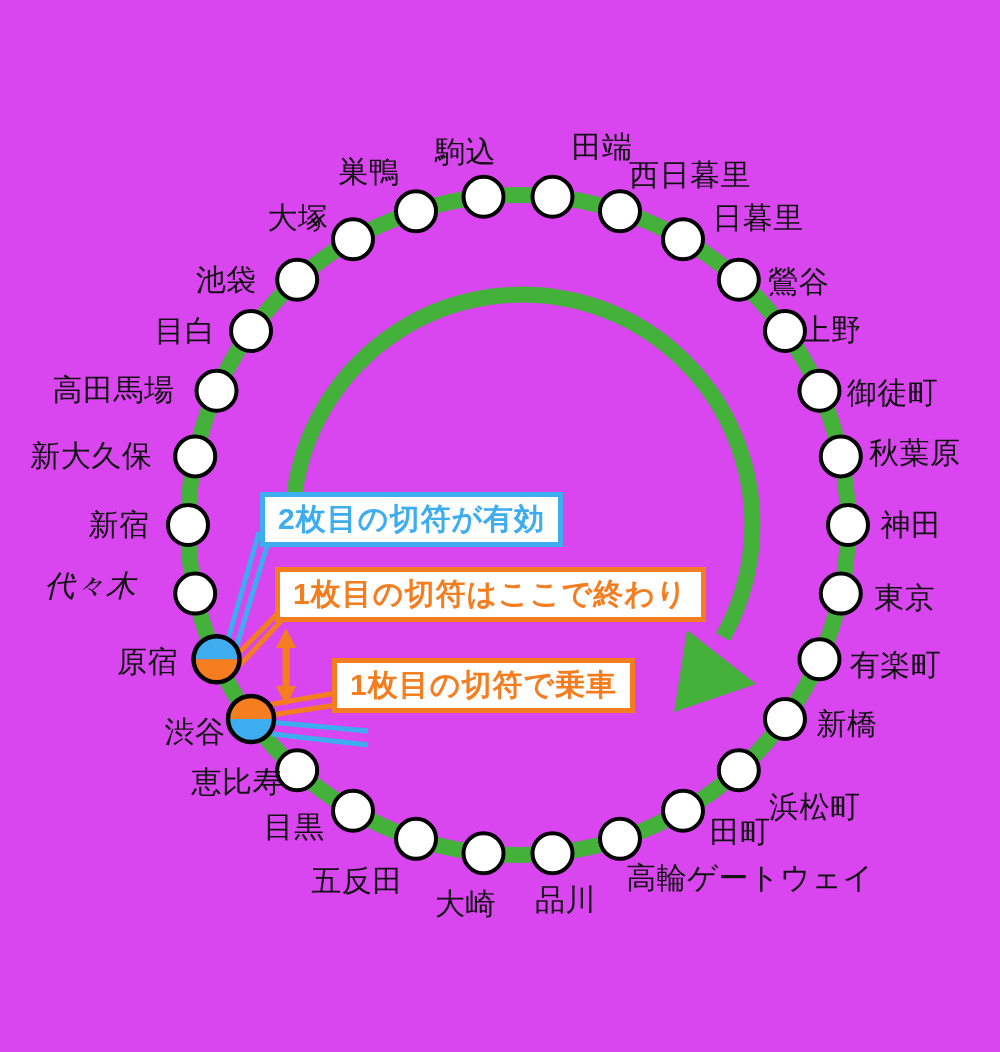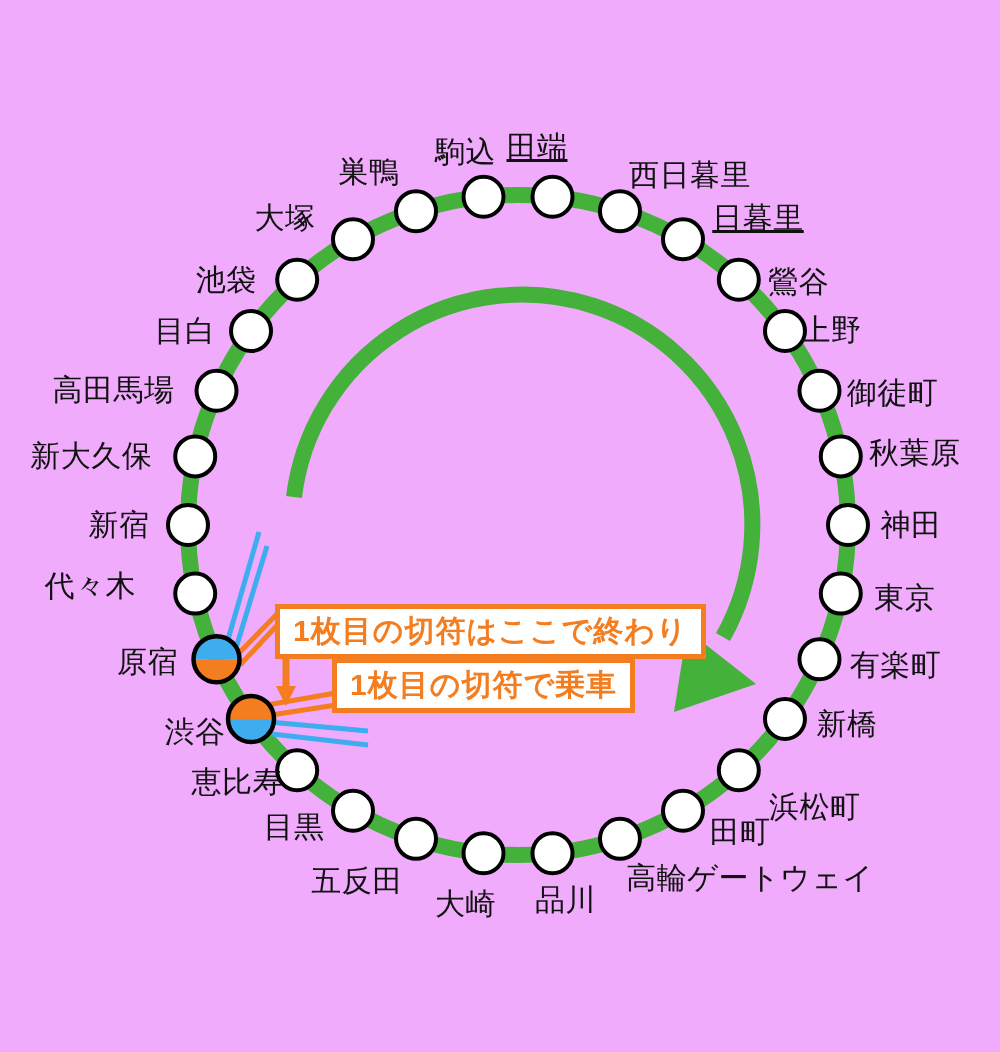--- a/index.html
+++ b/index.html
@@ -1,32 +1,32 @@
 <!DOCTYPE html>
 <html><head>
 <meta charset="utf-8">
 <style>
   html,body{margin:0;padding:0;background:#fff;}
   #stage{
-    position:relative;width:1000px;height:1052px;background:#f0abfc;overflow:hidden;
+    position:relative;width:1000px;height:1052px;background:#d946ef;overflow:hidden;
     font-family:"Liberation Sans","DejaVu Sans",sans-serif;
   }
   #map-svg{position:absolute;left:0;top:0;}
   .station-label{
     position:absolute;transform:translate(-50%,-50%);
     font-size:30px;line-height:1;color:#111;white-space:nowrap;
     letter-spacing:0.5px;
   }
   .callout{
     position:absolute;background:#fff;border:5px solid #000;
     font-size:30px;font-weight:bold;line-height:1.15;
     padding:5px 13px;white-space:nowrap;letter-spacing:1px;
   }
   .co1{left:260px;top:492px;}
-  .co2{left:275px;top:567px;margin-top:37px;}
+  .co2{left:275px;top:567px;}
   .co3{left:332px;top:658px;}
   .co4{left:365px;top:717px;}
 </style>
 </head>
 <body>
 
 <div id="stage">
 
   <svg id="map-svg" width="1000" height="1052" viewBox="0 0 1000 1052">
 
@@ -95,46 +95,47 @@
         <circle cx="216.52999897794166" cy="390.77690778498607" r="20" fill="#ffffff" stroke="#000000" stroke-width="4"></circle>
         <circle cx="251.0243918562673" cy="331.0308667434839" r="20" fill="#ffffff" stroke="#000000" stroke-width="4"></circle>
         <circle cx="297.1868999015767" cy="279.76220759245996" r="20" fill="#ffffff" stroke="#000000" stroke-width="4"></circle>
         <circle cx="352.9999999999999" cy="239.21161675113535" r="20" fill="#ffffff" stroke="#000000" stroke-width="4"></circle>
         <circle cx="416.0243918562673" cy="211.15134962259935" r="20" fill="#ffffff" stroke="#000000" stroke-width="4"></circle>
       </g>
   </svg>
 
   <div id="labels-layer">
       <div class="station-label" style="left: 465.506px; top: 151.808px; color: rgb(17, 17, 17);">駒込</div>
-      <div class="station-label" style="left: 537px; top: 146.808px; color: rgb(17, 17, 17); text-decoration: underline;">田端</div>
+      <div class="station-label" style="left: 602px; top: 146.808px; color: rgb(17, 17, 17);">田端</div>
       <div class="station-label" style="left: 689.976px; top: 175.151px; color: rgb(17, 17, 17);">西日暮里</div>
-      <div class="station-label" style="left: 758px; top: 218.212px; color: rgb(17, 17, 17); text-decoration: underline;">日暮里</div>
+      <div class="station-label" style="left: 758px; top: 218.212px; color: rgb(17, 17, 17);">日暮里</div>
       <div class="station-label" style="left: 798.813px; top: 281.762px; color: rgb(17, 17, 17);">鶯谷</div>
       <div class="station-label" style="left: 831px; top: 330.031px; color: rgb(17, 17, 17);">上野</div>
       <div class="station-label" style="left: 892.47px; top: 392.777px; color: rgb(17, 17, 17);">御徒町</div>
       <div class="station-label" style="left: 914.789px; top: 453px; color: rgb(17, 17, 17);">秋葉原</div>
       <div class="station-label" style="left: 911px; top: 525px; color: rgb(17, 17, 17);">神田</div>
       <div class="station-label" style="left: 904.789px; top: 597.611px; color: rgb(17, 17, 17);">東京</div>
       <div class="station-label" style="left: 895.47px; top: 665.223px; color: rgb(17, 17, 17); font-family: Liberation Serif, serif;">有楽町</div>
       <div class="station-label" style="left: 846.976px; top: 723.969px; color: rgb(17, 17, 17);">新橋</div>
       <div class="station-label" style="left: 814.813px; top: 779.238px; color: rgb(17, 17, 17); margin-top: 28px;">浜松町</div>
       <div class="station-label" style="left: 740px; top: 831.788px; color: rgb(17, 17, 17);">田町</div>
       <div class="station-label" style="left: 749.976px; top: 877.849px; color: rgb(17, 17, 17);">高輪ゲートウェイ</div>
       <div class="station-label" style="left: 565.494px; top: 900.192px; color: rgb(17, 17, 17);">品川</div>
       <div class="station-label" style="left: 465.506px; top: 904.192px; color: rgb(17, 17, 17);">大崎</div>
       <div class="station-label" style="left: 357.024px; top: 880.849px; color: rgb(17, 17, 17);">五反田</div>
       <div class="station-label" style="left: 294px; top: 826.788px; color: rgb(17, 17, 17);">目黒</div>
       <div class="station-label" style="left: 217.187px; top: 782.238px; color: rgb(17, 17, 17); margin-left: 20px;">恵比寿</div>
       <div class="station-label" style="left: 195px; top: 731.969px; color: rgb(17, 17, 17);">渋谷</div>
       <div class="station-label" style="left: 147.53px; top: 662.223px; color: rgb(17, 17, 17);">原宿</div>
-      <div class="station-label" style="left: 90.2113px; top: 585.611px; color: rgb(17, 17, 17);">代々木</div>
+      <div class="station-label" style="left: 90.2113px; top: 585.611px; color: rgb(17, 17, 17); font-style: italic;">代々木</div>
       <div class="station-label" style="left: 119px; top: 525px; color: rgb(17, 17, 17);">新宿</div>
       <div class="station-label" style="left: 91.2113px; top: 456.389px; color: rgb(17, 17, 17);">新大久保</div>
       <div class="station-label" style="left: 113.53px; top: 389.777px; color: rgb(17, 17, 17);">高田馬場</div>
       <div class="station-label" style="left: 185.024px; top: 331.031px; color: rgb(17, 17, 17);">目白</div>
       <div class="station-label" style="left: 226.187px; top: 279.762px; color: rgb(17, 17, 17);">池袋</div>
-      <div class="station-label" style="left: 285px; top: 218.212px; color: rgb(17, 17, 17);">大塚</div>
+      <div class="station-label" style="left: 298px; top: 218.212px; color: rgb(17, 17, 17);">大塚</div>
       <div class="station-label" style="left: 369.024px; top: 172.151px; color: rgb(17, 17, 17);">巣鴨</div>
     </div>
 
+  <div class="callout co1" style="border-color: rgb(62, 173, 239); color: rgb(62, 173, 239);">2枚目の切符が有効</div>
   <div class="callout co2" style="border-color: rgb(244, 125, 32); color: rgb(244, 125, 32);">1枚目の切符はここで終わり</div>
   <div class="callout co3" style="border-color: rgb(244, 125, 32); color: rgb(244, 125, 32);">1枚目の切符で乗車</div>
 </div>
 
 </body></html>

